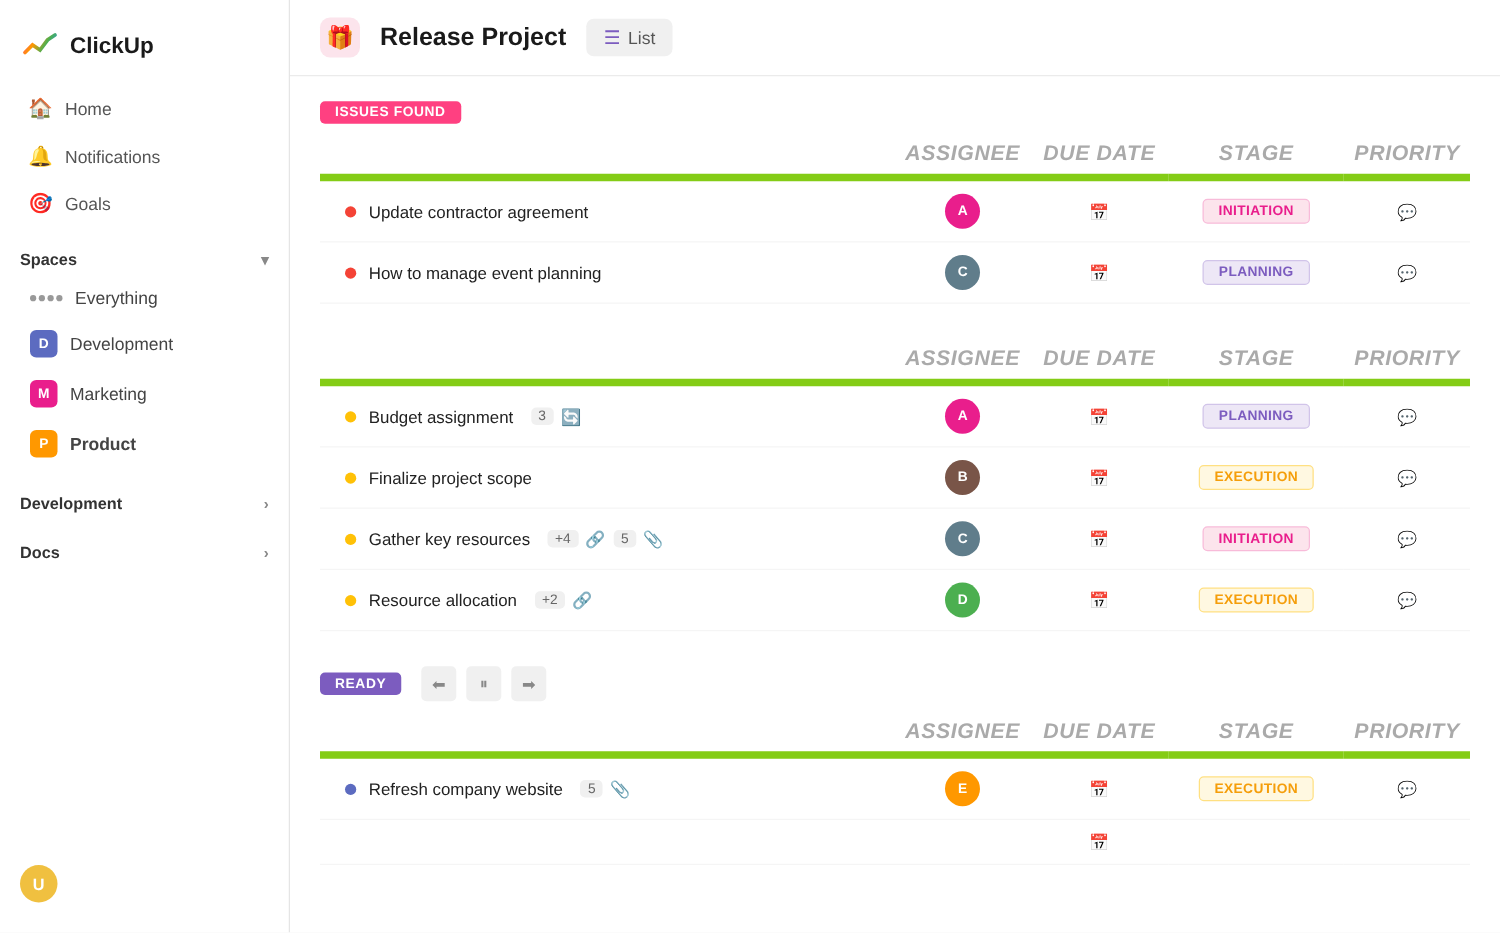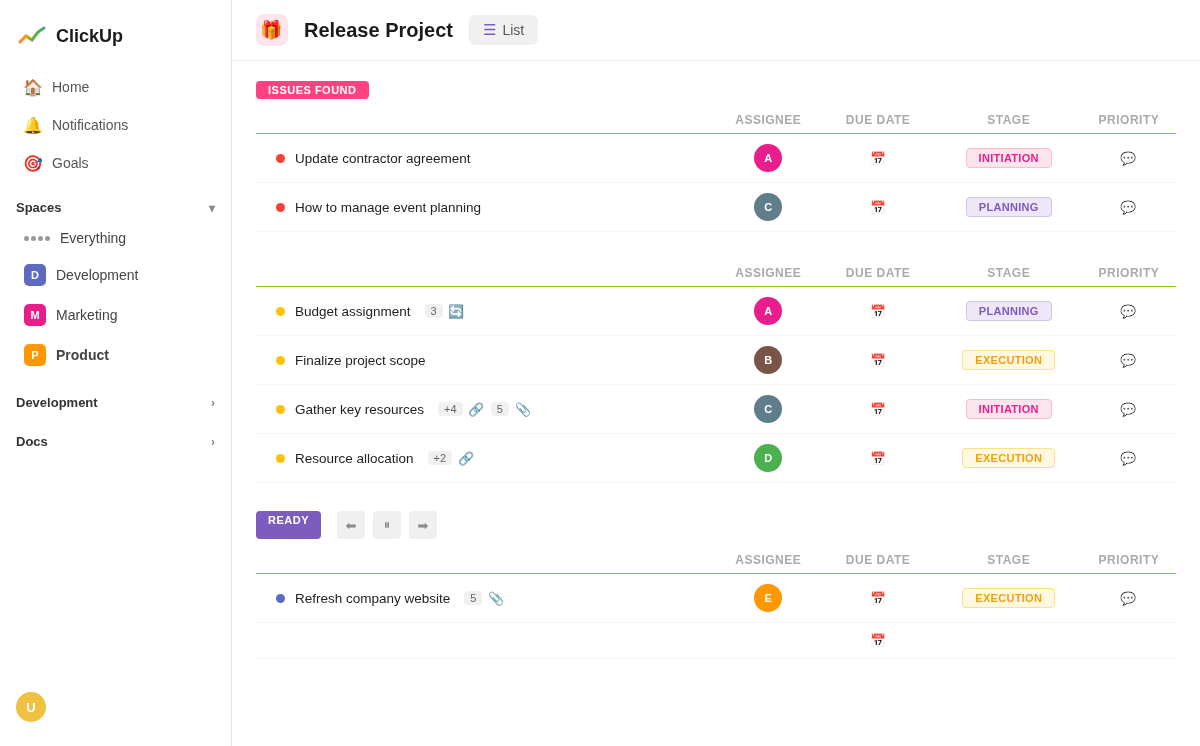--- a/index.html
+++ b/index.html
@@ -145,46 +145,48 @@
     
     .content {
       padding: 20px 24px;
       flex: 1;
     }
 
     
     .section { margin-bottom: 28px; }
     .section-label-row {
       display: flex;
+      align-items: center;
       gap: 0;
       margin-bottom: 8px;
     }
     .section-badge {
       padding: 3px 12px;
       border-radius: 4px;
       font-size: 11px;
       font-weight: 700;
       letter-spacing: 0.5px;
       text-transform: uppercase;
     }
     .badge-issues { background: #ff4081; color: #fff; }
     .badge-review { background: #ffc107; color: #fff; }
     .badge-ready { background: #7c5cbf; color: #fff; }
 
     
     .task-table { width: 100%; border-collapse: collapse; }
     .task-table thead tr th {
-      font-size: 12px;
+      font-size: 17px;
       color: #aaa;
       font-weight: 600;
       text-transform: uppercase;
       letter-spacing: 0.5px;
       padding: 6px 8px;
       text-align: left;
-      border-bottom: 1px solid #84cc16;
+      border-bottom: 6px solid #84cc16;
+      font-style: italic;
     }
     .task-table thead tr th:first-child { padding-left: 20px; }
     .col-name { width: 50%; }
     .col-assignee { width: 100px; text-align: center !important; }
     .col-duedate { width: 110px; text-align: center !important; }
     .col-stage { width: 140px; text-align: center !important; }
     .col-priority { width: 90px; text-align: center !important; }
 
     .task-row td {
       padding: 10px 8px;

